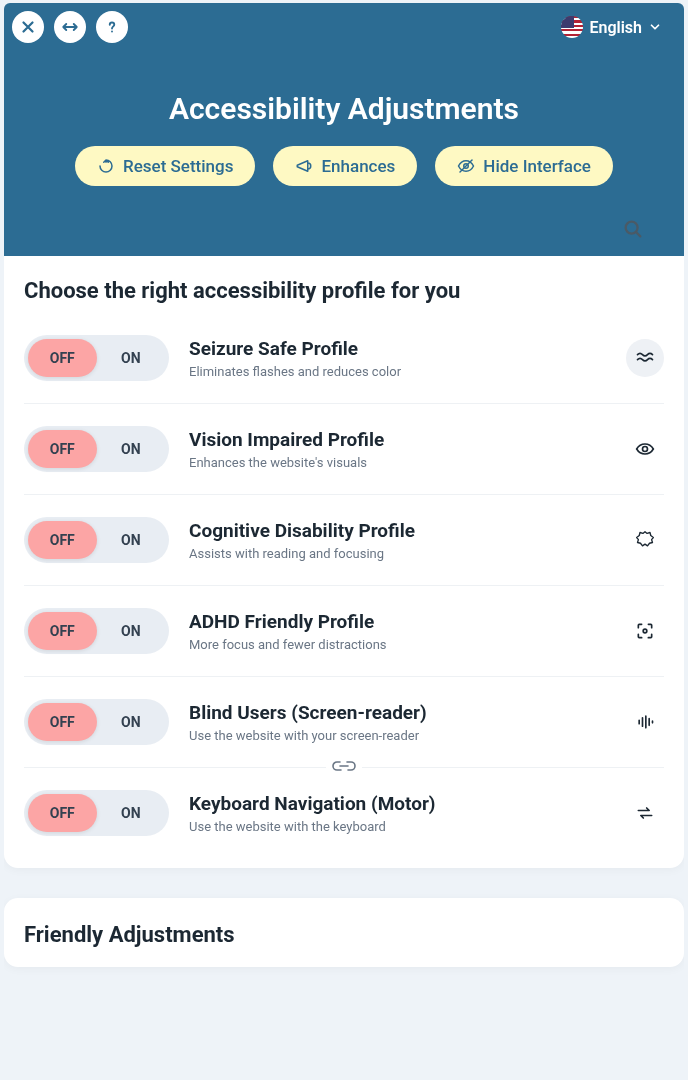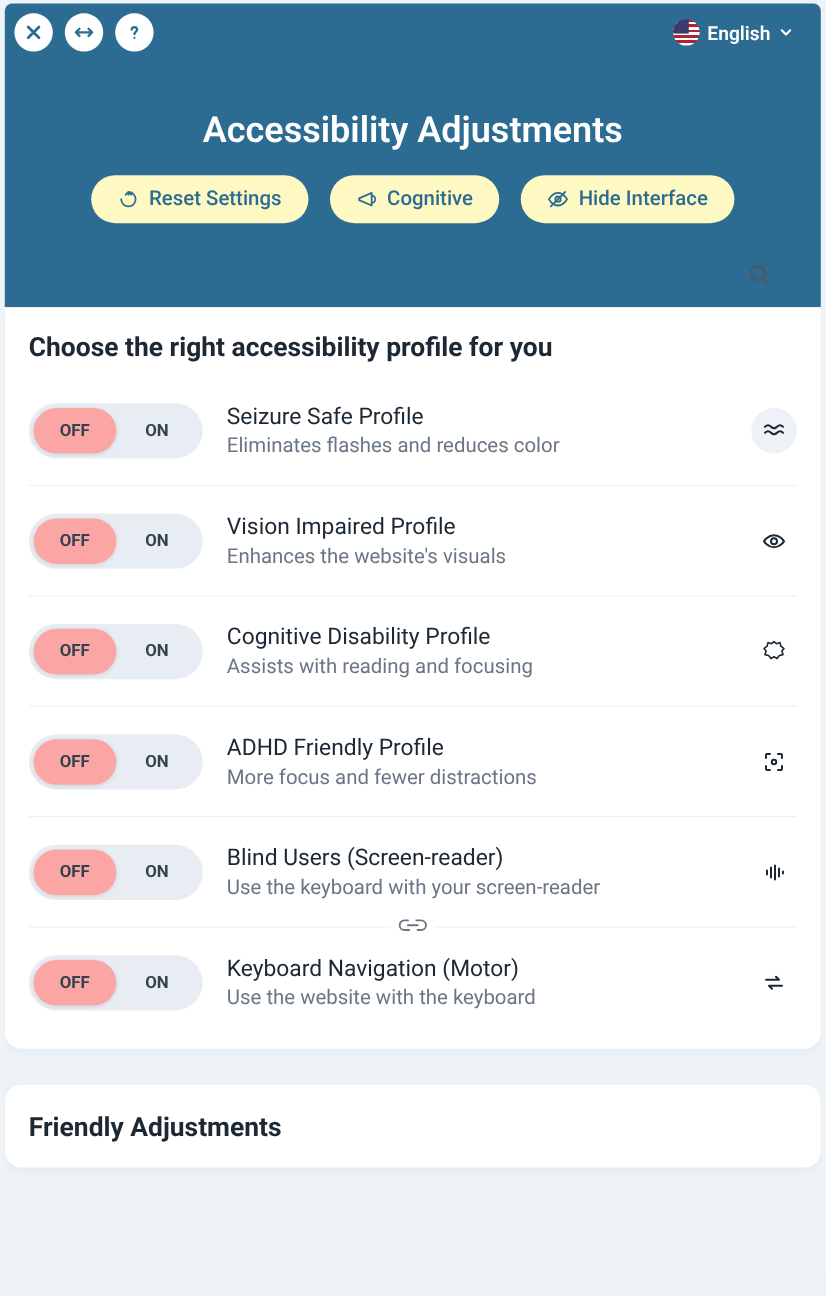--- a/index.html
+++ b/index.html
@@ -156,25 +156,25 @@
   line-height: 38px;
 }
 .toggle-opt.active {
   background:#fca5a5;
   box-shadow: 0 1px 4px rgba(0,0,0,0.1);
 }
 .profile-text { flex:1; }
 .profile-name {
   font-size: 19px;
   color: #1c2833;
-  font-weight: 400;
+  font-weight: 700;
   margin-bottom: 4px;
 }
 .profile-desc {
-  font-size: 17px;
+  font-size: 13px;
   color: #6a7685;
 }
 .prof-icon {
   width: 38px; height:38px;
   border-radius: 50%;
   background:#eef1f5;
   display:flex; align-items:center; justify-content:center;
   color:#1c2833;
 }
 .prof-icon svg { width:20px; height:20px; }
@@ -223,21 +223,21 @@
       <div class="pill-btn">
         <svg viewBox="0 0 24 24">
             <path d="M4 12a8 8 0 108-8v3M12 4L9 7m3-3l3 3" stroke="currentColor" stroke-width="2" fill="none" stroke-linecap="round" stroke-linejoin="round"></path>
           </svg>
         <span>Reset Settings</span>
       </div>
       <div class="pill-btn">
         <svg viewBox="0 0 24 24">
             <path d="M3 11l14-6v14L3 13v-2zM17 8a4 4 0 010 8" stroke="currentColor" stroke-width="2" fill="none" stroke-linecap="round" stroke-linejoin="round"></path>
           </svg>
-        <span>Cognitive</span>
+        <span>Enhances</span>
       </div>
       <div class="pill-btn">
         <svg viewBox="0 0 24 24">
             <path d="M2 12s3.5-7 10-7 10 7 10 7-3.5 7-10 7S2 12 2 12z" stroke="currentColor" stroke-width="2" fill="none"></path>
             <circle cx="12" cy="12" r="3" stroke="currentColor" stroke-width="2" fill="none"></circle>
             <path d="M4 20L20 4" stroke="currentColor" stroke-width="2" stroke-linecap="round"></path>
           </svg>
         <span>Hide Interface</span>
       </div>
     </div>
@@ -320,21 +320,21 @@
           </div>
         </div>
 
         <div class="profile-row">
           <div class="toggle">
             <div class="toggle-opt active">OFF</div>
             <div class="toggle-opt">ON</div>
           </div>
           <div class="profile-text">
             <div class="profile-name">Blind Users (Screen-reader)</div>
-            <div class="profile-desc">Use the keyboard with your screen-reader</div>
+            <div class="profile-desc">Use the website with your screen-reader</div>
           </div>
           <div class="prof-icon noback">
             <svg viewBox="0 0 24 24">
                 <path d="M5 10v4M9 7v10M13 5v14M17 8v8M21 11v2" stroke="currentColor" stroke-width="2" stroke-linecap="round"></path>
               </svg>
           </div>
           <div class="link-between">
             <svg viewBox="0 0 24 16">
                 <path d="M9 8H5a4 4 0 010-8h3M15 0h4a4 4 0 010 8h-3" transform="translate(0,4)" stroke="currentColor" stroke-width="1.6" fill="none" stroke-linecap="round"></path>
                 <path d="M8 8h8" transform="translate(0,0)" stroke="currentColor" stroke-width="1.6" fill="none" stroke-linecap="round"></path>

